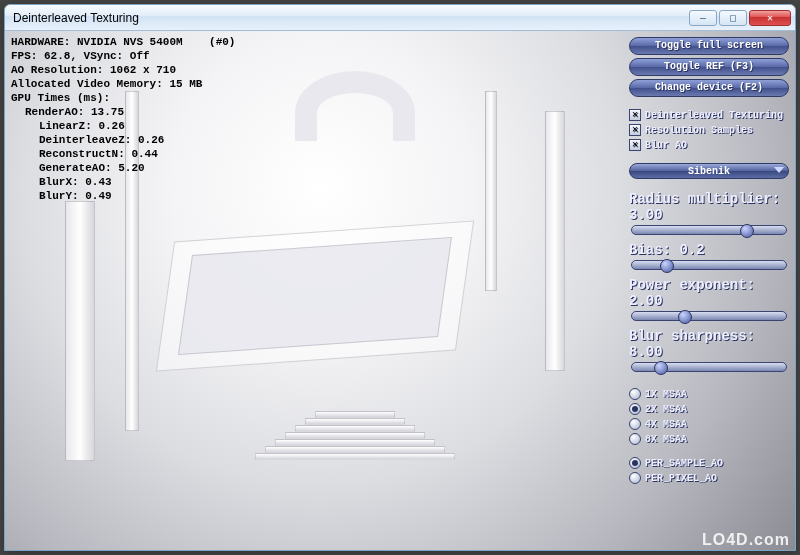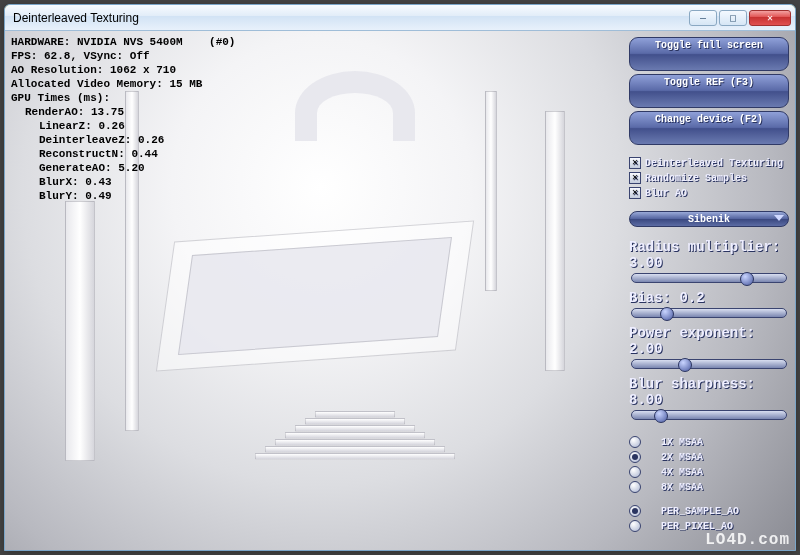--- a/index.html
+++ b/index.html
@@ -77,21 +77,21 @@
     position: absolute;
     right: 6px; top: 6px;
     width: 160px;
     display: flex; flex-direction: column;
     gap: 3px;
     font-family: "Courier New", monospace;
     font-weight: bold;
     color: #eef;
   }
   .pbtn {
-    height: 34px;
+    height: 18px;
     background: linear-gradient(#8fa0d8,#5a6aa8 48%,#42508c 52%,#6a7ab0);
     border: 1px solid #303a66;
     border-radius: 9px;
     color: #fff;
     font-size: 10px; font-family: inherit; font-weight: bold;
     text-align: center; line-height: 16px;
     text-shadow: 1px 1px 0 #2a3460;
   }
   .gap { height: 6px; }
   .chk { display:flex; align-items:center; gap:4px; font-size:10px; text-shadow:1px 1px 0 #2a3460; }
@@ -115,31 +115,31 @@
   .sliderrow { font-size:14px; text-shadow:1px 1px 0 #2a3460; }
   .slider {
     position:relative; height:10px; margin:2px 2px 4px 2px;
     background:linear-gradient(#d8def0,#7a86b0); border:1px solid #3a4470; border-radius:5px;
   }
   .thumb {
     position:absolute; top:-2px; width:14px; height:14px; border-radius:50%;
     background:radial-gradient(circle at 35% 30%,#c8d4ff,#4a5aa0);
     border:1px solid #2a3460;
   }
-  .radio { display:flex; align-items:center; gap:20px; font-size:10px; text-shadow:1px 1px 0 #2a3460; }
+  .radio { display:flex; align-items:center; gap:4px; font-size:10px; text-shadow:1px 1px 0 #2a3460; }
   .radio .dot {
     width:12px; height:12px; border-radius:50%;
     background:radial-gradient(circle at 35% 30%,#fff,#aab4d0);
     border:1px solid #3a4470; display:flex; align-items:center; justify-content:center;
   }
   .radio .dot.sel::after { content:""; width:6px; height:6px; border-radius:50%; background:#2a3460; display:block; }
 
   .watermark {
     position:absolute; right:10px; bottom:6px;
-    font-family:Liberation Mono, monospace; font-size:16px; color:rgba(255,255,255,.85);
+    font-family:Liberation Sans, sans-serif; font-size:16px; color:rgba(255,255,255,.85);
     font-weight:bold; letter-spacing:1px;margin-top:20px;
   }
 </style>
 </head>
 <body>
 
 <div class="window">
   <div class="titlebar">
     <div class="title">Deinterleaved Texturing</div>
     <div class="winbtn">—</div>
@@ -185,21 +185,21 @@
       <div class="pbtn">Toggle full screen</div>
       <div class="pbtn">Toggle REF (F3)</div>
       <div class="pbtn">Change device (F2)</div>
       <div class="gap"></div>
       <div class="chk">
         <span class="box">✕</span>
         <span>Deinterleaved Texturing</span>
       </div>
       <div class="chk">
         <span class="box">✕</span>
-        <span>Randomize Samples</span>
+        <span>Resolution Samples</span>
       </div>
       <div class="chk">
         <span class="box">✕</span>
         <span>Blur AO</span>
       </div>
       <div class="gap"></div>
       <div class="drop">
         <span>Sibenik</span>
         <span class="arrow"></span>
       </div>

